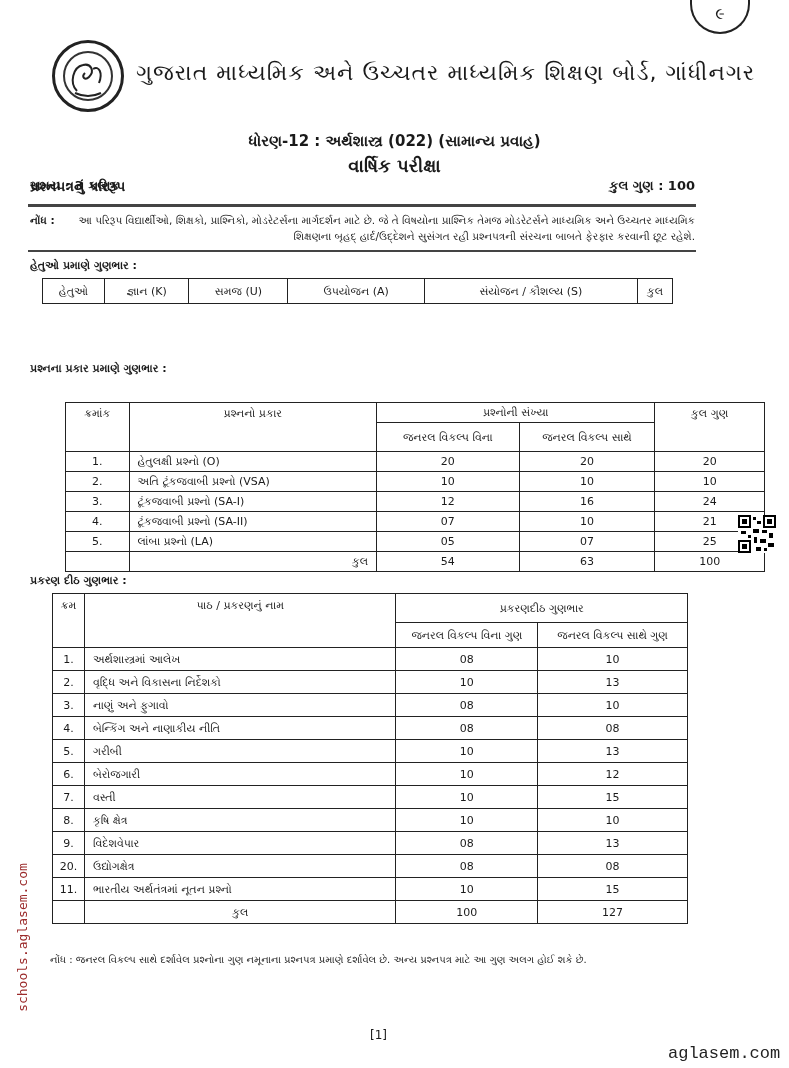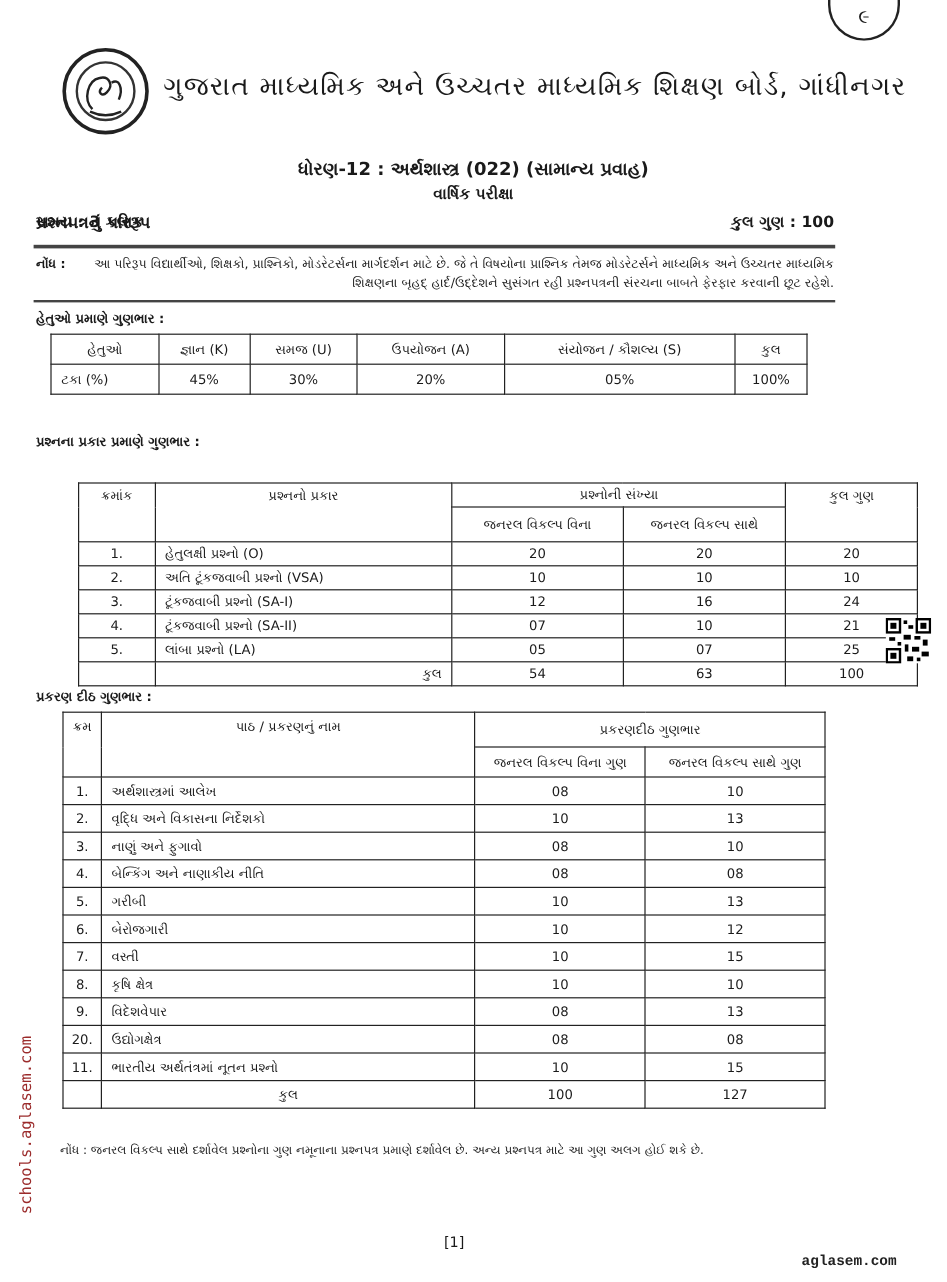--- a/index.html
+++ b/index.html
@@ -11,21 +11,21 @@
   .logo {
     left:52px; top:40px; width:72px; height:72px; border:3px solid #222; border-radius:50%;
     box-sizing:border-box;
   }
   .logo-inner { position:absolute; left:8px; top:8px; width:50px; height:50px; border:2px solid #333; border-radius:50%; box-sizing:border-box; }
   .logo-swan { position:absolute; left:0; top:0; width:100%; height:100%; }
   .board-title { left:136px; top:60px; font-size:22px; letter-spacing:1px; white-space:nowrap; }
   .page-mark { left:690px; top:0px; width:60px; height:34px; border:2px solid #222; border-top:none; border-radius:0 0 30px 30px; box-sizing:border-box; text-align:center; font-size:16px; line-height:28px; }
   .center { left:0; width:789px; text-align:center; font-weight:bold; }
   .t1 { top:132px; font-size:15px; }
-  .t2 { top:155px; font-size:13px; }
+  .t2 { top:155px; font-size:18px; }
   .row-meta { top:178px; left:30px; width:665px; font-size:13px; font-weight:bold; }
   .row-meta .l { position:absolute; left:0; }
   .row-meta .c { position:absolute; left:0; width:100%; font-size:14px; }
   .row-meta .r { position:absolute; right:0;text-align:right; }
   .rule { left:28px; width:668px; height:3px; background:#444; }
   .note { left:30px; top:212px; width:665px; font-size:10.5px; line-height:16px; }
   .note .lab { position:absolute; left:0; top:0; font-weight:bold; }
   .note .txt { margin-left:38px;text-align:right; }
   .sec-title { left:30px; font-size:11px; font-weight:bold; }
   table { border-collapse:collapse; position:absolute; }
@@ -34,21 +34,21 @@
   td.right { text-align:right; padding-right:8px; }
   .t-obj { left:42px; top:278px; width:631px; }
   .t-obj td { height:24px; }
   .t-q { left:50px; top:402px; width:700px;margin-left:15px; }
   .t-q td { height:19px; }
   .t-c { left:52px; top:593px; width:636px; }
   .t-c td { height:22px;margin-top:44px; }
   .note2 { left:50px; top:954px; font-size:10px; white-space:nowrap; }
   .pagenum { left:370px; top:1028px; font-size:12px; }
   .wm-side { left:-52px; top:930px; transform:rotate(-90deg); font-family:"DejaVu Sans Mono", monospace; font-size:13px; color:#9b2b2b; white-space:nowrap; }
-  .wm-bottom { left:668px; top:1044px; font-family:"Liberation Mono", monospace; font-size:12px; color:#222;font-weight:bold; }
+  .wm-bottom { left:668px; top:1044px; font-family:"Liberation Mono", monospace; font-size:17px; color:#222; }
 </style>
 </head>
 <body>
 
 <div class="abs logo">
   <div class="logo-inner"></div>
   <svg class="logo-swan" viewBox="0 0 66 66">
     <path d="M22 48 C14 40 18 24 28 22 C36 20 40 28 34 34 C30 38 26 34 30 30" fill="none" stroke="#222" stroke-width="2"></path>
     <path d="M20 50 Q33 56 46 50" fill="none" stroke="#222" stroke-width="2"></path>
     <path d="M38 26 C44 22 48 30 44 40" fill="none" stroke="#222" stroke-width="2"></path>
@@ -75,28 +75,20 @@
 <div class="abs sec-title" style="top:259px;">હેતુઓ પ્રમાણે ગુણભાર :</div>
 <table class="t-obj">
   <tbody>
       <tr>
     <td>હેતુઓ</td>
     <td>જ્ઞાન (K)</td>
     <td>સમજ (U)</td>
     <td>ઉપયોજન (A)</td>
     <td>સંયોજન / કૌશલ્ય (S)</td>
     <td>કુલ</td>
-  </tr>
-  <tr>
-    <td class="left">ટકા (%)</td>
-    <td>45%</td>
-    <td>30%</td>
-    <td>20%</td>
-    <td>05%</td>
-    <td>100%</td>
   </tr>
 </tbody>
   </table>
 
 <div class="abs sec-title" style="top:362px;">પ્રશ્નના પ્રકાર પ્રમાણે ગુણભાર :</div>
 <table class="t-q">
   <colgroup>
       <col style="width:58px">
       <col style="width:226px">
       <col style="width:130px">

